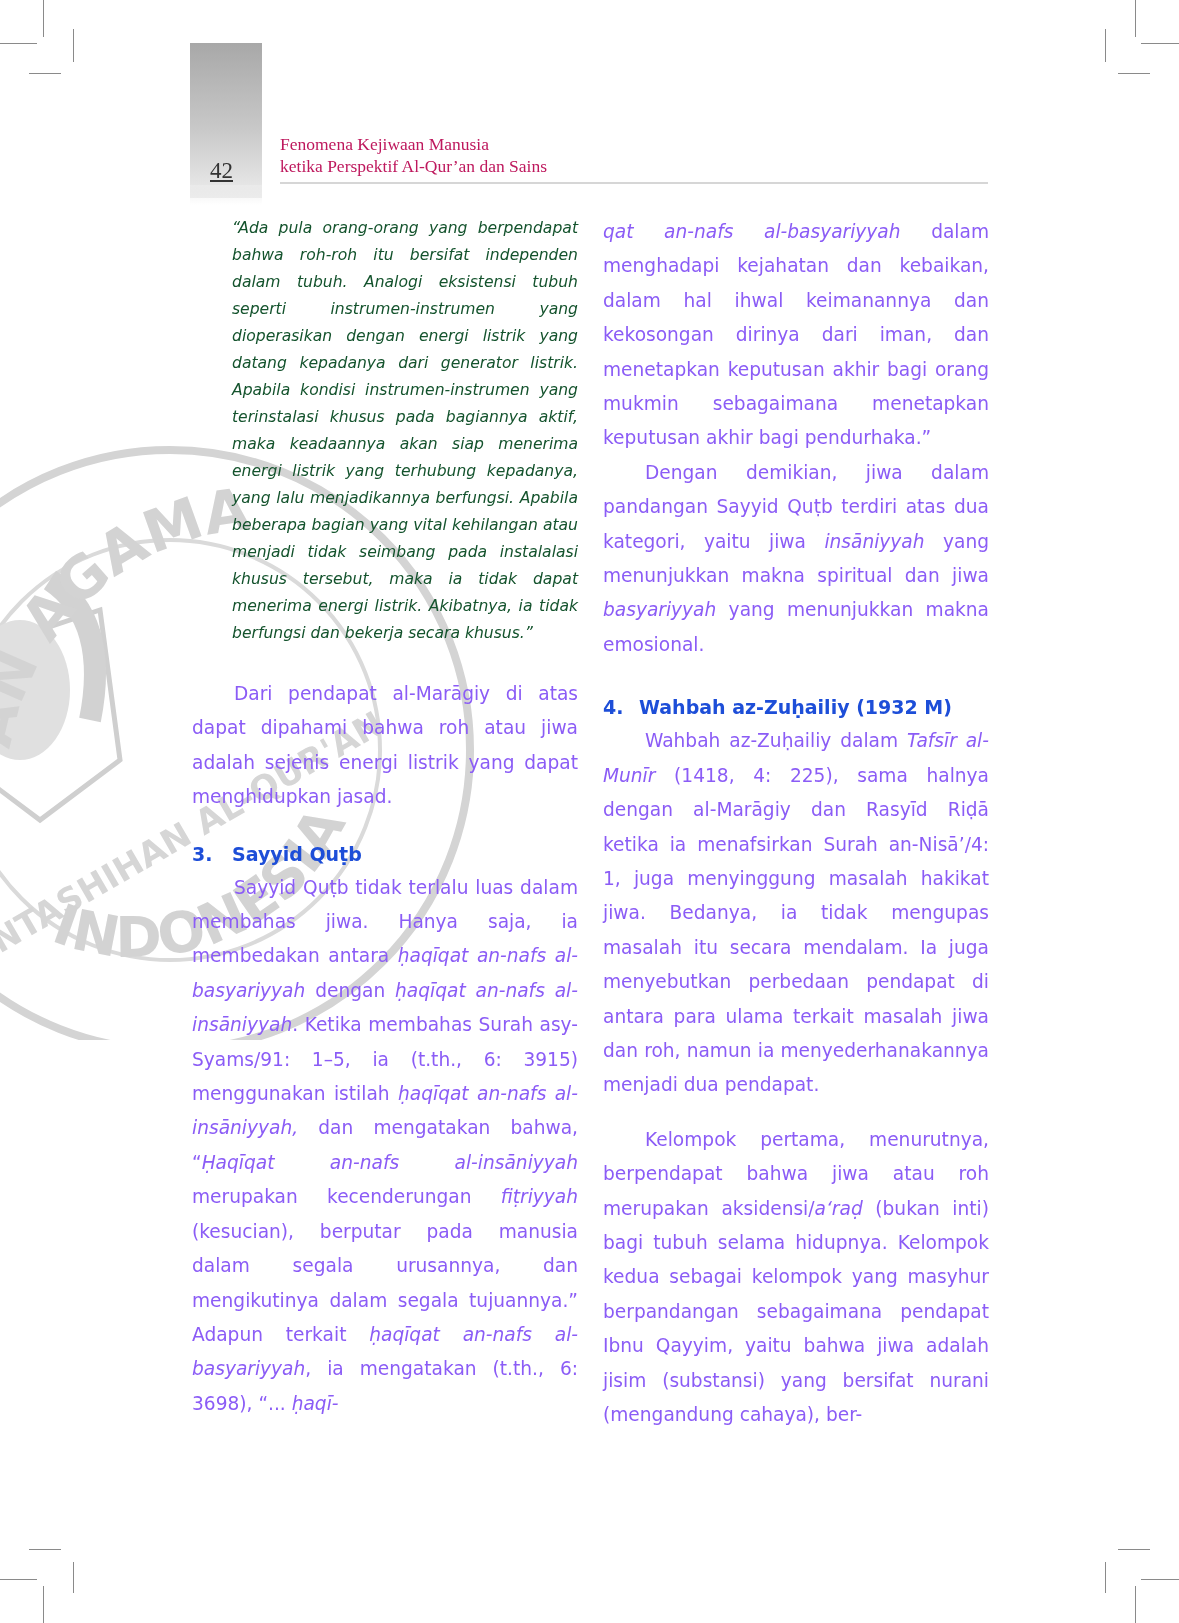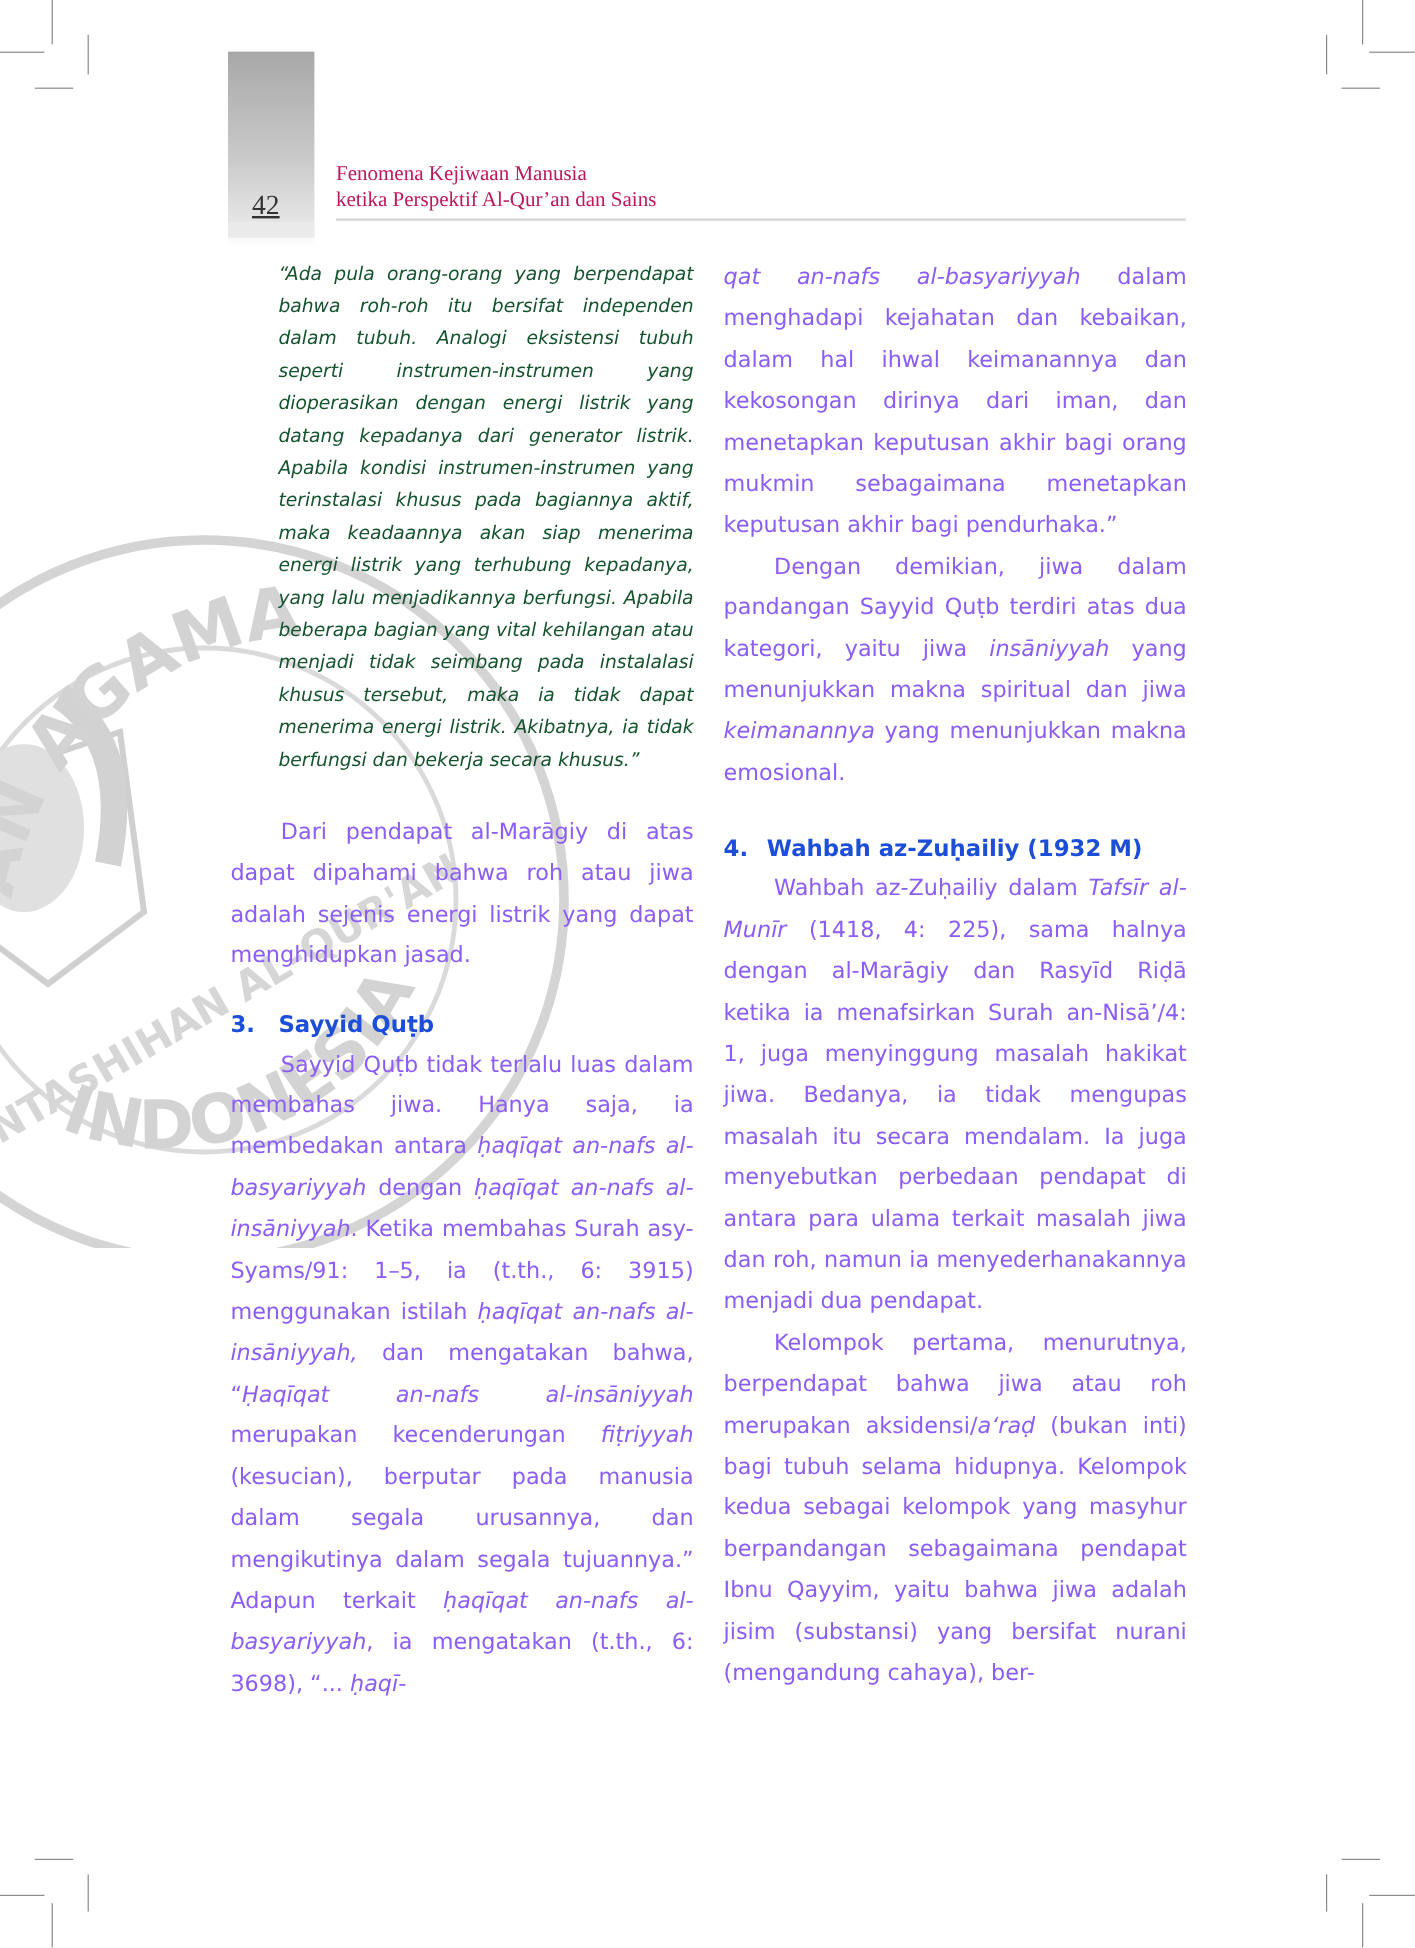--- a/index.html
+++ b/index.html
@@ -24,21 +24,21 @@
 
   .quote { margin-left: 40px; font-style: italic; font-size: 15.6px; line-height: 27px; text-align: justify; color: #14532d; }
   p { margin: 0; }
   .body { font-size: 18.6px; line-height: 34.4px; text-align: justify; color: #8b5cf6; }
   .indent { text-indent: 42px; }
   .gap-after-quote { margin-top: 30px; }
   .heading { font-weight: bold; font-size: 19px; line-height: 34px; margin-top: 22px; color: #1d4ed8; }
   .heading .num { display: inline-block; width: 40px; }
   .heading.r .num { width: 36px; }
   .right-h { margin-top: 28px; }
-  .para-gap { margin-top: 0; }
+  .para-gap { margin-top: 20px; }
 </style>
 </head>
 <body>
 
 <div class="crop v" style="left:43px;top:0;height:37px;"></div>
 <div class="crop h" style="left:0;top:43px;width:37px;"></div>
 <div class="crop v" style="left:73px;top:29px;height:33px;"></div>
 <div class="crop h" style="left:29px;top:73px;width:32px;"></div>
 
 <div class="crop v" style="left:1135px;top:0;height:37px;"></div>
@@ -92,21 +92,21 @@
   <div class="heading">
     <span class="num">3.</span><span>Sayyid Quṭb</span>
   </div>
 
   <p class="body indent"><span>Sayyid Quṭb tidak terlalu luas dalam membahas jiwa. Hanya saja, ia membedakan antara </span><i>ḥaqīqat an-nafs al-basyariyyah</i><span> dengan </span><i>ḥaqīqat an-nafs al-insāniyyah</i><span>. Ketika membahas Surah asy-Syams/91: 1–5, ia (t.th., 6: 3915) menggunakan istilah </span><i>ḥaqīqat an-nafs al-insāniyyah,</i><span> dan mengatakan bahwa, “</span><i>Ḥaqīqat an-nafs al-insāniyyah</i><span> merupakan kecenderungan </span><i>fiṭriyyah</i><span> (kesucian), berputar pada manusia dalam segala urusannya, dan mengikutinya dalam segala tujuannya.” Adapun terkait </span><i>ḥaqīqat an-nafs al-basyariyyah</i><span>, ia mengatakan (t.th., 6: 3698), “... </span><i>ḥaqī-</i></p>
 </div>
 
 <div class="col right">
   <p class="body"><i>qat an-nafs al-basyariyyah</i><span> dalam menghadapi kejahatan dan kebaikan, dalam hal ihwal keimanannya dan kekosongan dirinya dari iman, dan menetapkan keputusan akhir bagi orang mukmin sebagaimana menetapkan keputusan akhir bagi pendurhaka.”</span></p>
 
-  <p class="body indent"><span>Dengan demikian, jiwa dalam pandangan Sayyid Quṭb terdiri atas dua kategori, yaitu jiwa </span><i>insāniyyah</i><span> yang menunjukkan makna spiritual dan jiwa </span><i>keimanannya</i><span> yang menunjukkan makna emosional.</span></p>
+  <p class="body indent"><span>Dengan demikian, jiwa dalam pandangan Sayyid Quṭb terdiri atas dua kategori, yaitu jiwa </span><i>insāniyyah</i><span> yang menunjukkan makna spiritual dan jiwa </span><i>basyariyyah</i><span> yang menunjukkan makna emosional.</span></p>
 
   <div class="heading r right-h">
     <span class="num">4.</span><span>Wahbah az-Zuḥailiy (1932 M)</span>
   </div>
 
   <p class="body indent"><span>Wahbah az-Zuḥailiy dalam </span><i>Tafsīr al-Munīr</i><span> (1418, 4: 225), sama halnya dengan al-Marāgiy dan Rasyīd Riḍā ketika ia menafsirkan Surah an-Nisā’/4: 1, juga menyinggung masalah hakikat jiwa. Bedanya, ia tidak mengupas masalah itu secara mendalam. Ia juga menyebutkan perbedaan pendapat di antara para ulama terkait masalah jiwa dan roh, namun ia menyederhanakannya menjadi dua pendapat.</span></p>
 
   <p class="body indent para-gap"><span>Kelompok pertama, menurutnya, berpendapat bahwa jiwa atau roh merupakan aksidensi/</span><i>a‘raḍ</i><span> (bukan inti) bagi tubuh selama hidupnya. Kelompok kedua sebagai kelompok yang masyhur berpandangan sebagaimana pendapat Ibnu Qayyim, yaitu bahwa jiwa adalah jisim (substansi) yang bersifat nurani (mengandung cahaya), ber-</span></p>
 </div>
 

